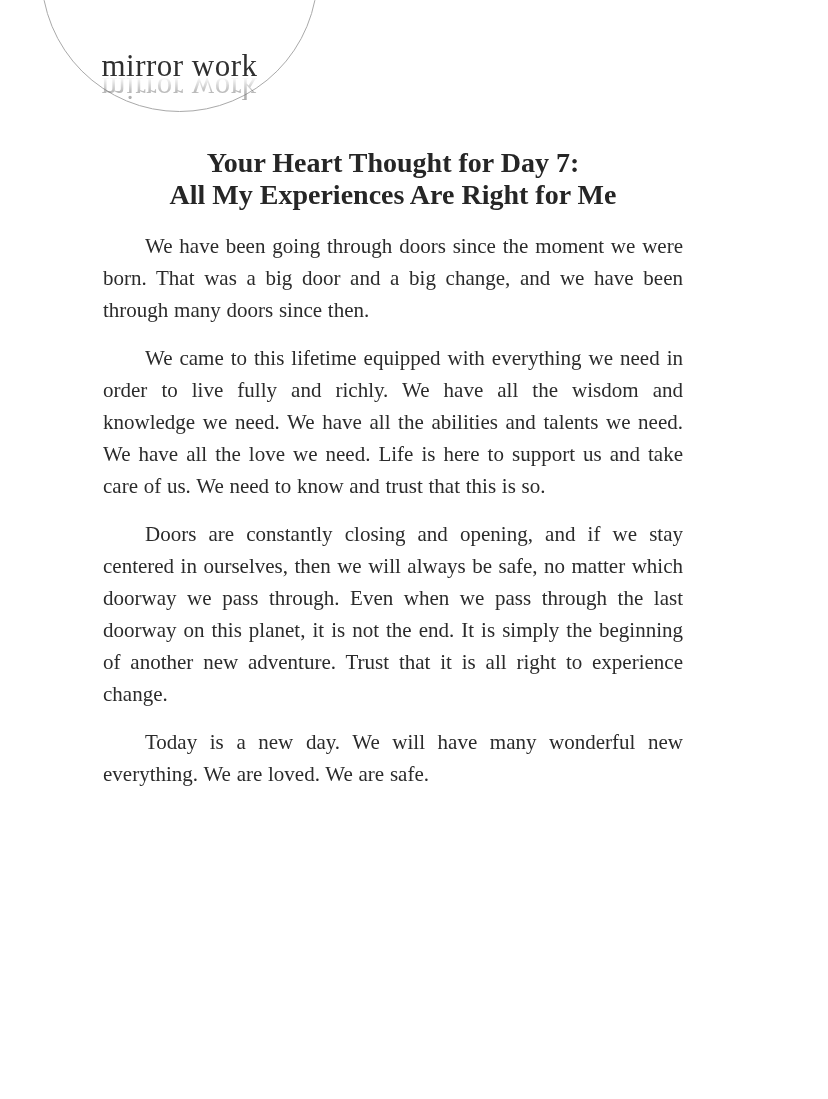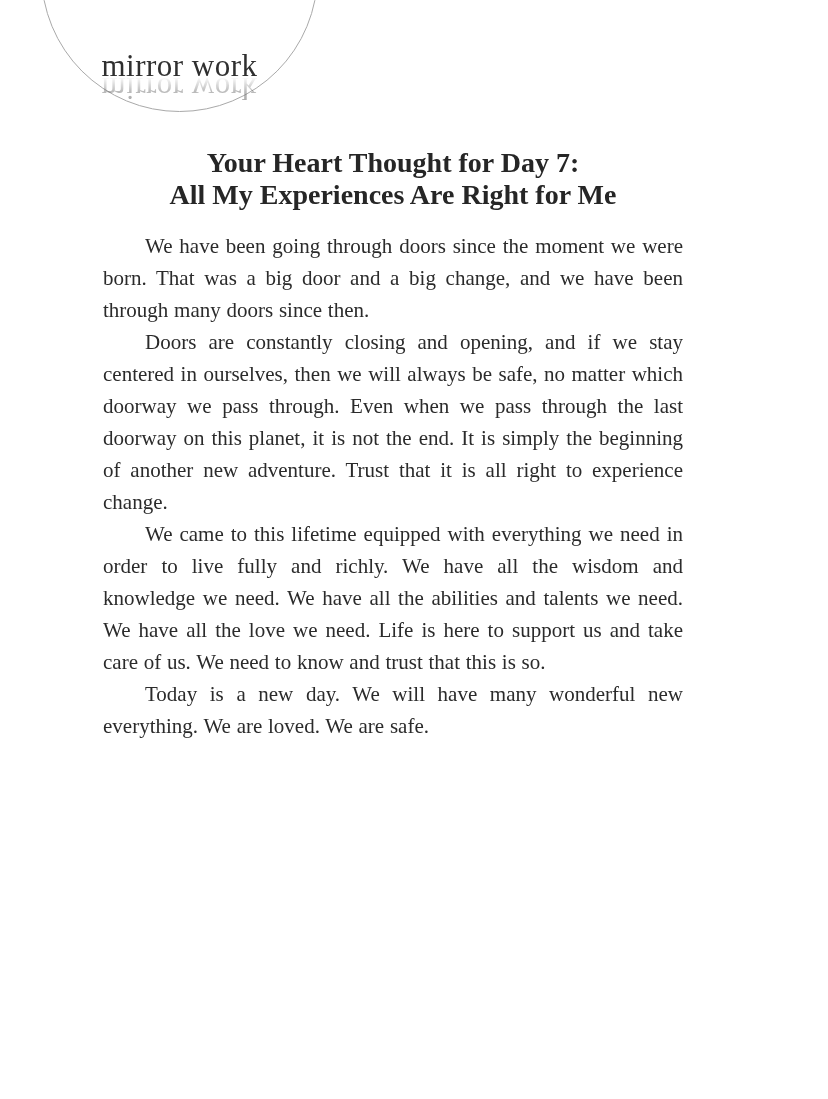--- a/index.html
+++ b/index.html
@@ -77,20 +77,21 @@
   .heading .line1 { display: block; font-style: normal; }
   .heading .line2 { display: block; }
 
   .body-text p {
     font-size: 21px;
     line-height: 32px;
     text-align: justify;
     text-indent: 42px;
     color: #2b2b2b;
     word-spacing: 0.5px;
+    margin-top: 16px;
   }
 
   
   .footer {
     position: absolute;
     left: 103px;
     top: 1059px;
     width: 580px;
     text-align: right;
   }
@@ -111,22 +112,22 @@
     <div class="logo-reflection-text">mirror work</div>
   </div>
 
   <div class="content">
     <h1 class="heading">
       <span class="line1">Your Heart Thought for Day 7:</span>
       <span class="line2">All My Experiences Are Right for Me</span>
     </h1>
     <div class="body-text">
       <p>We have been going through doors since the moment we were born. That was a big door and a big change, and we have been through many doors since then.</p>
+      <p>We came to this lifetime equipped with everything we need in order to live fully and richly. We have all the wisdom and knowledge we need. We have all the abilities and talents we need. We have all the love we need. Life is here to support us and take care of us. We need to know and trust that this is so.</p>
       <p>Doors are constantly closing and opening, and if we stay centered in ourselves, then we will always be safe, no matter which doorway we pass through. Even when we pass through the last doorway on this planet, it is not the end. It is simply the beginning of another new adventure. Trust that it is all right to experience change.</p>
-      <p>We came to this lifetime equipped with everything we need in order to live fully and richly. We have all the wisdom and knowledge we need. We have all the abilities and talents we need. We have all the love we need. Life is here to support us and take care of us. We need to know and trust that this is so.</p>
       <p>Today is a new day. We will have many wonderful new everything. We are loved. We are safe.</p>
     </div>
   </div>
 
   <div class="footer">
     <span class="page-number">58</span>
   </div>
 
 </div>
 

